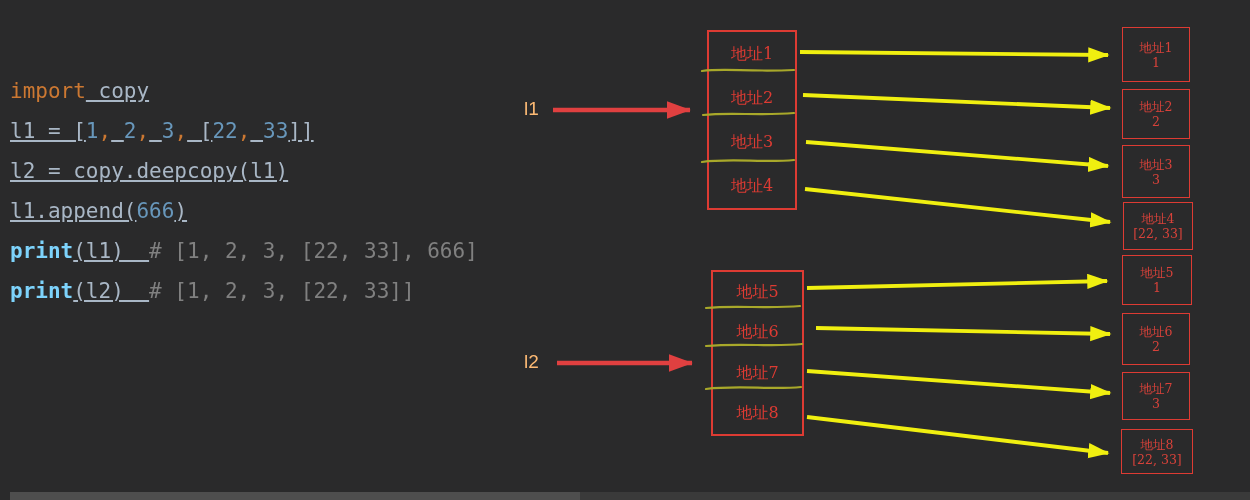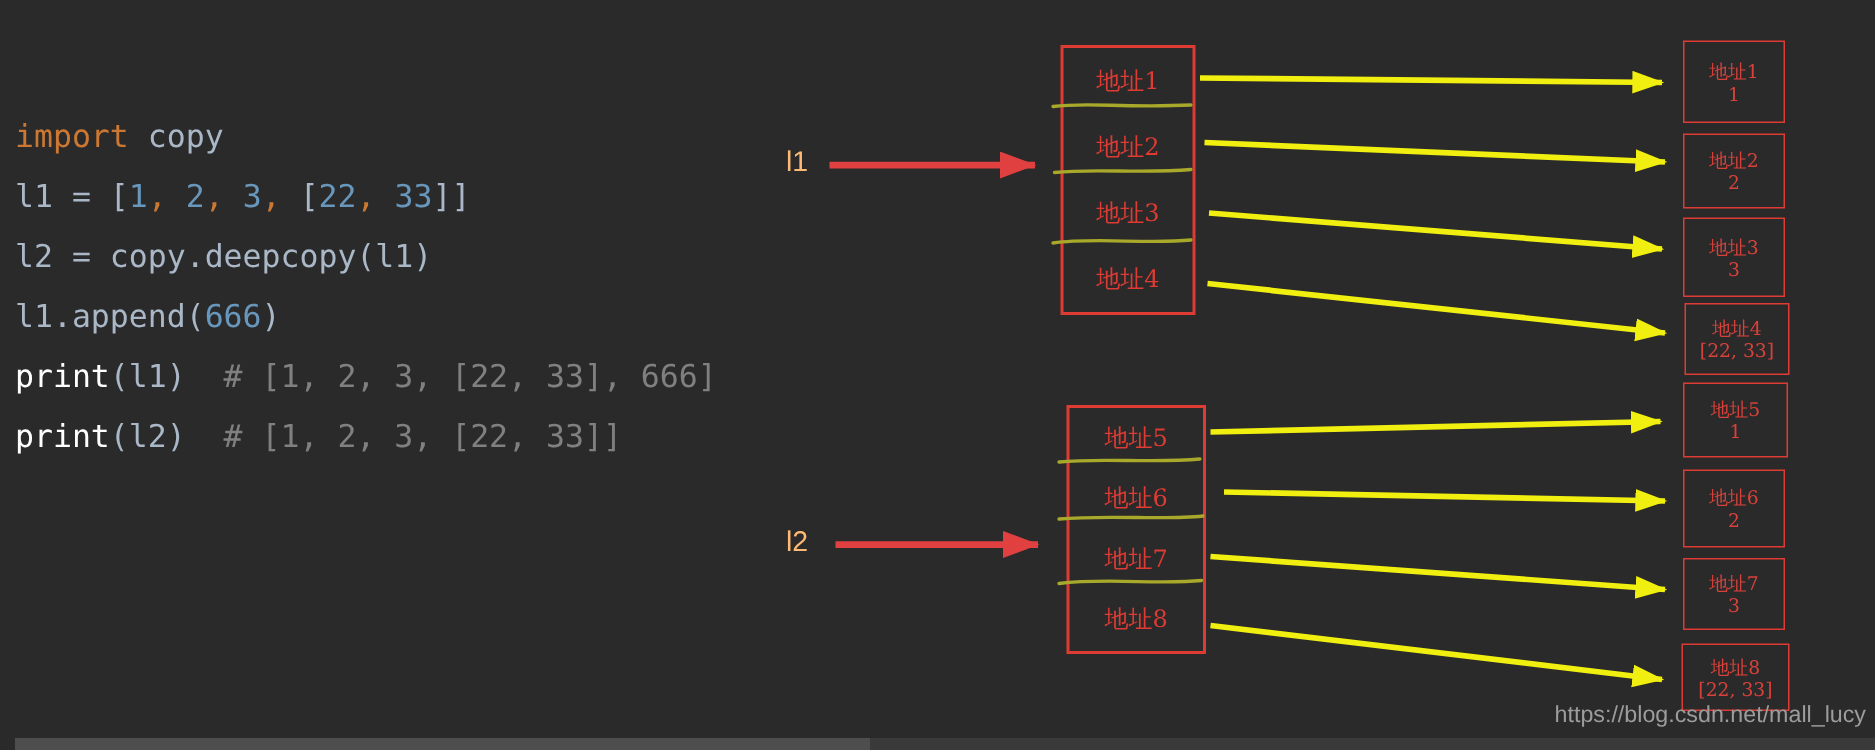--- a/index.html
+++ b/index.html
@@ -4,24 +4,24 @@
 <style>
   html,body{margin:0;padding:0;background:#2a2a2b;}
   #canvas{position:relative;width:1250px;height:500px;background:#2a2a2b;overflow:hidden;
           font-family:"DejaVu Sans","Liberation Sans",sans-serif;}
 
   
   #code{position:absolute;left:10px;top:71px;font-family:"DejaVu Sans Mono","Liberation Mono",monospace;
         font-size:21px;line-height:40px;white-space:pre;}
   .code-line{height:40px;}
   .tok-kw{color:#cc7832;text-align:center;}
-  .tok-def{color:#a9b7c6;}
+  .tok-def{color:#a9b7c6;text-decoration:underline;}
   .tok-num{color:#6897bb;}
   .tok-comma{color:#cc7832;}
-  .tok-fn{color:#ffffff;}
+  .tok-fn{color:#7dd3fc;font-weight:bold;}
   .tok-comment{color:#808080;text-align:right;}
 
   
   .ptr-label{position:absolute;color:#fdba74;font-family:Liberation Sans, sans-serif;
              font-size:19px;line-height:19px;}
   #l1-label{left:524px;top:99px;}
   #l2-label{left:524px;top:352px;}
 
   
   .bigbox{position:absolute;border:2px solid #dd3b33;display:flex;flex-direction:column;}
@@ -134,19 +134,18 @@
         <line x1="816" y1="328" x2="1110" y2="334" stroke="#f0ef10" stroke-width="3.8" marker-end="url(#yhead)"></line>
         <line x1="807" y1="371" x2="1110" y2="393" stroke="#f0ef10" stroke-width="3.8" marker-end="url(#yhead)"></line>
         <line x1="807" y1="417" x2="1108" y2="453" stroke="#f0ef10" stroke-width="3.8" marker-end="url(#yhead)"></line>
       </g>
     <g id="red-arrows">
         <line x1="553" y1="110" x2="690" y2="110" stroke="#e04040" stroke-width="4.5" marker-end="url(#rhead)"></line>
         <line x1="557" y1="363" x2="692" y2="363" stroke="#e04040" stroke-width="4.5" marker-end="url(#rhead)"></line>
       </g>
   </svg>
 
-  <div id="watermark">https://blog.csdn.net/mall_lucy</div>
 
   <div id="scroll-track">
     <div id="scroll-thumb"></div>
   </div>
 
 </div>
 
 </body></html>

